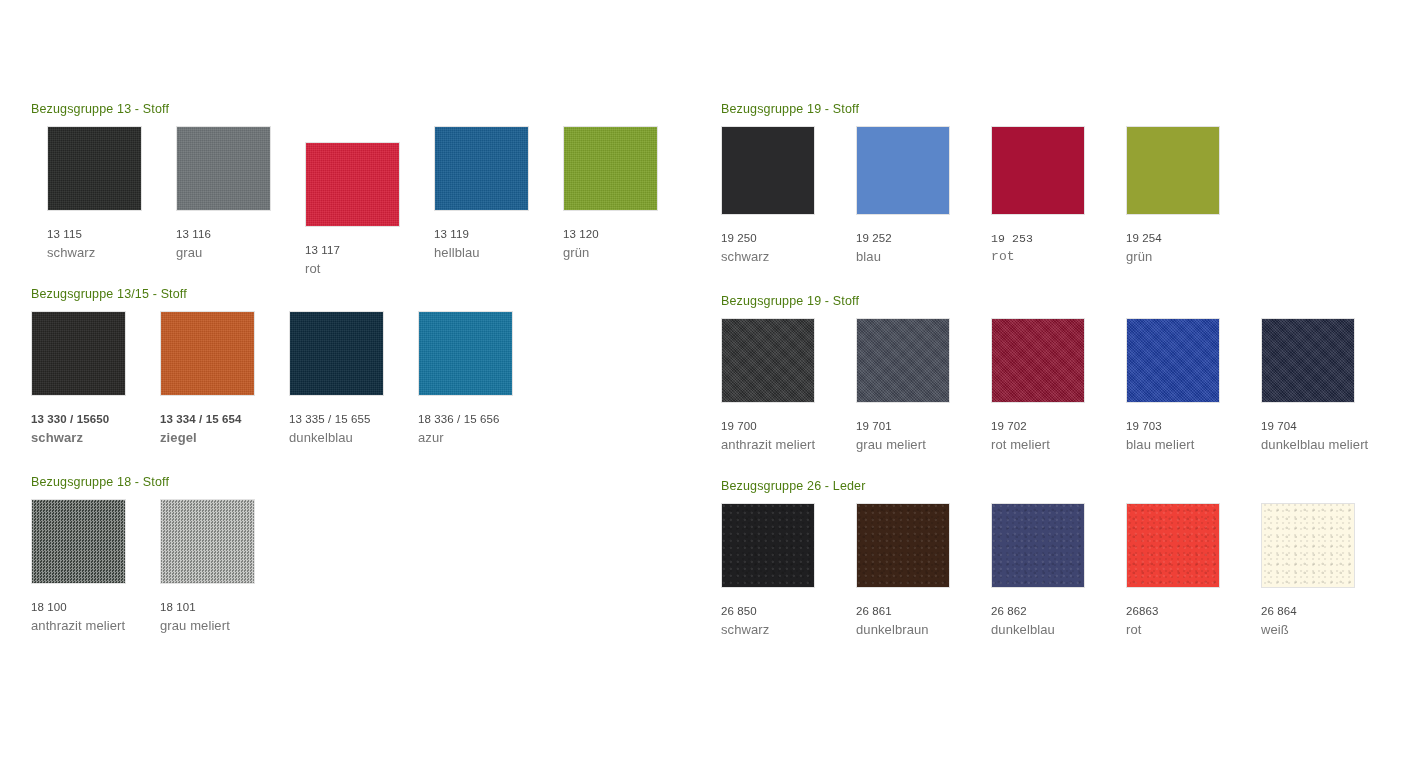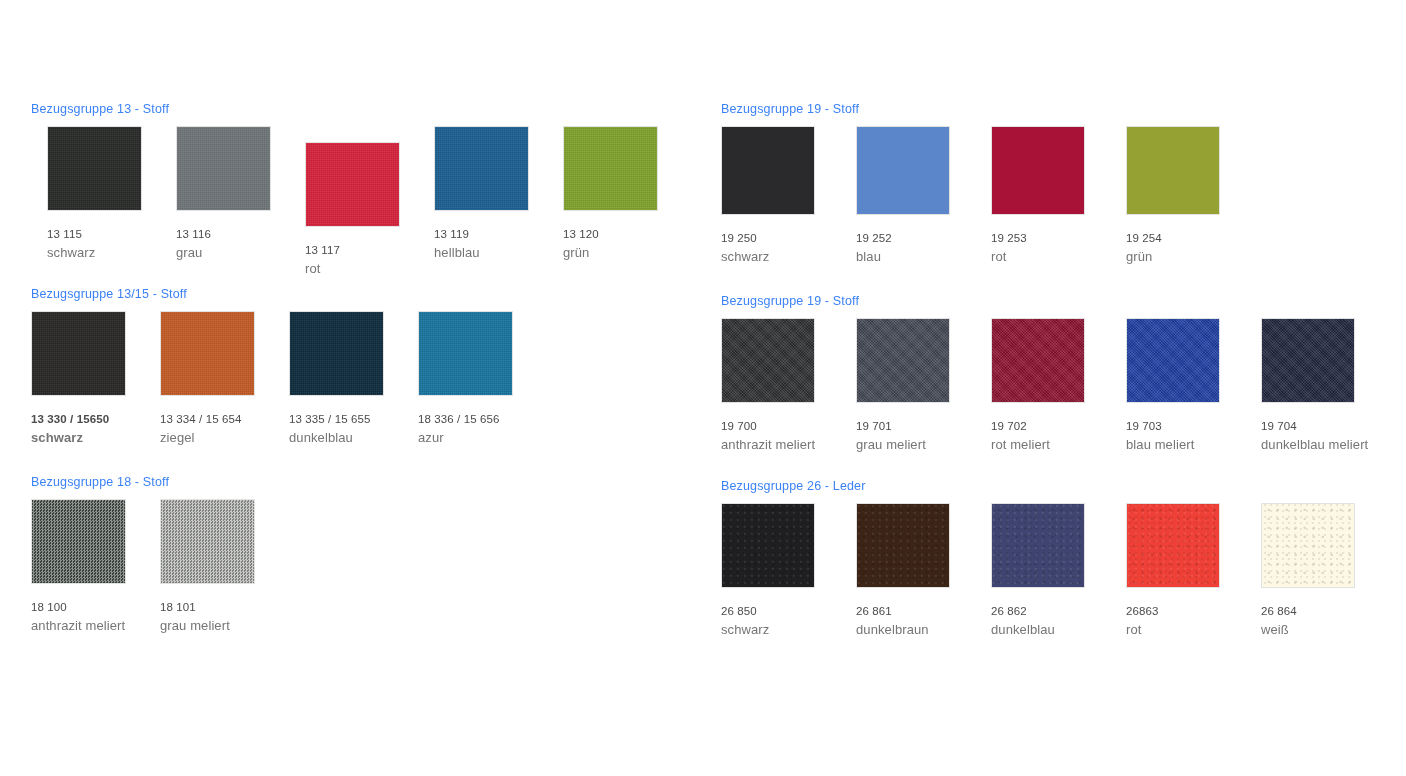--- a/index.html
+++ b/index.html
@@ -36,21 +36,21 @@
     position: absolute;
     left: 0;
   }
 
   .group-title {
     position: absolute;
     left: 21px;
     top: 0;
     font-size: 12.5px;
     line-height: 14px;
-    color: #3b82f6;
+    color: #4d7c0f;
     letter-spacing: 0.15px;
     white-space: nowrap;
   }
 
   .swatch-row {
     position: absolute;
     left: 21px;
     top: 24px;
     display: flex;
   }
@@ -170,21 +170,21 @@
       <div class="group" style="top: 287px;">
         <div class="group-title">Bezugsgruppe 13/15 - Stoff</div>
         <div class="swatch-row">
           <div class="swatch-cell" style="width: 129px; font-weight: bold;">
             <div class="chip tex-stoff" style="width: 93px; height: 83px; background: rgb(39, 38, 36);"></div>
             <div class="labels">
               <div class="code">13 330 / 15650</div>
               <div class="name">schwarz</div>
             </div>
           </div>
-          <div class="swatch-cell" style="width: 129px;">
+          <div class="swatch-cell" style="width: 129px; font-weight: bold;">
             <div class="chip tex-stoff" style="width: 93px; height: 83px; background: rgb(194, 90, 37);"></div>
             <div class="labels">
               <div class="code">13 334 / 15 654</div>
               <div class="name">ziegel</div>
             </div>
           </div>
           <div class="swatch-cell" style="width: 129px;">
             <div class="chip tex-stoff" style="width: 93px; height: 83px; background: rgb(14, 43, 61);"></div>
             <div class="labels">
               <div class="code">13 335 / 15 655</div>
@@ -231,21 +231,21 @@
               <div class="name">schwarz</div>
             </div>
           </div>
           <div class="swatch-cell" style="width: 135px;">
             <div class="chip tex-none" style="width: 92px; height: 87px; background: rgb(91, 134, 201);"></div>
             <div class="labels">
               <div class="code">19 252</div>
               <div class="name">blau</div>
             </div>
           </div>
-          <div class="swatch-cell" style="width: 135px;">
+          <div class="swatch-cell" style="width: 135px; font-family: Liberation Mono, monospace;">
             <div class="chip tex-none" style="width: 92px; height: 87px; background: rgb(168, 18, 54);"></div>
             <div class="labels">
               <div class="code">19 253</div>
               <div class="name">rot</div>
             </div>
           </div>
           <div class="swatch-cell" style="width: 135px;">
             <div class="chip tex-none" style="width: 92px; height: 87px; background: rgb(149, 162, 51);"></div>
             <div class="labels">
               <div class="code">19 254</div>

